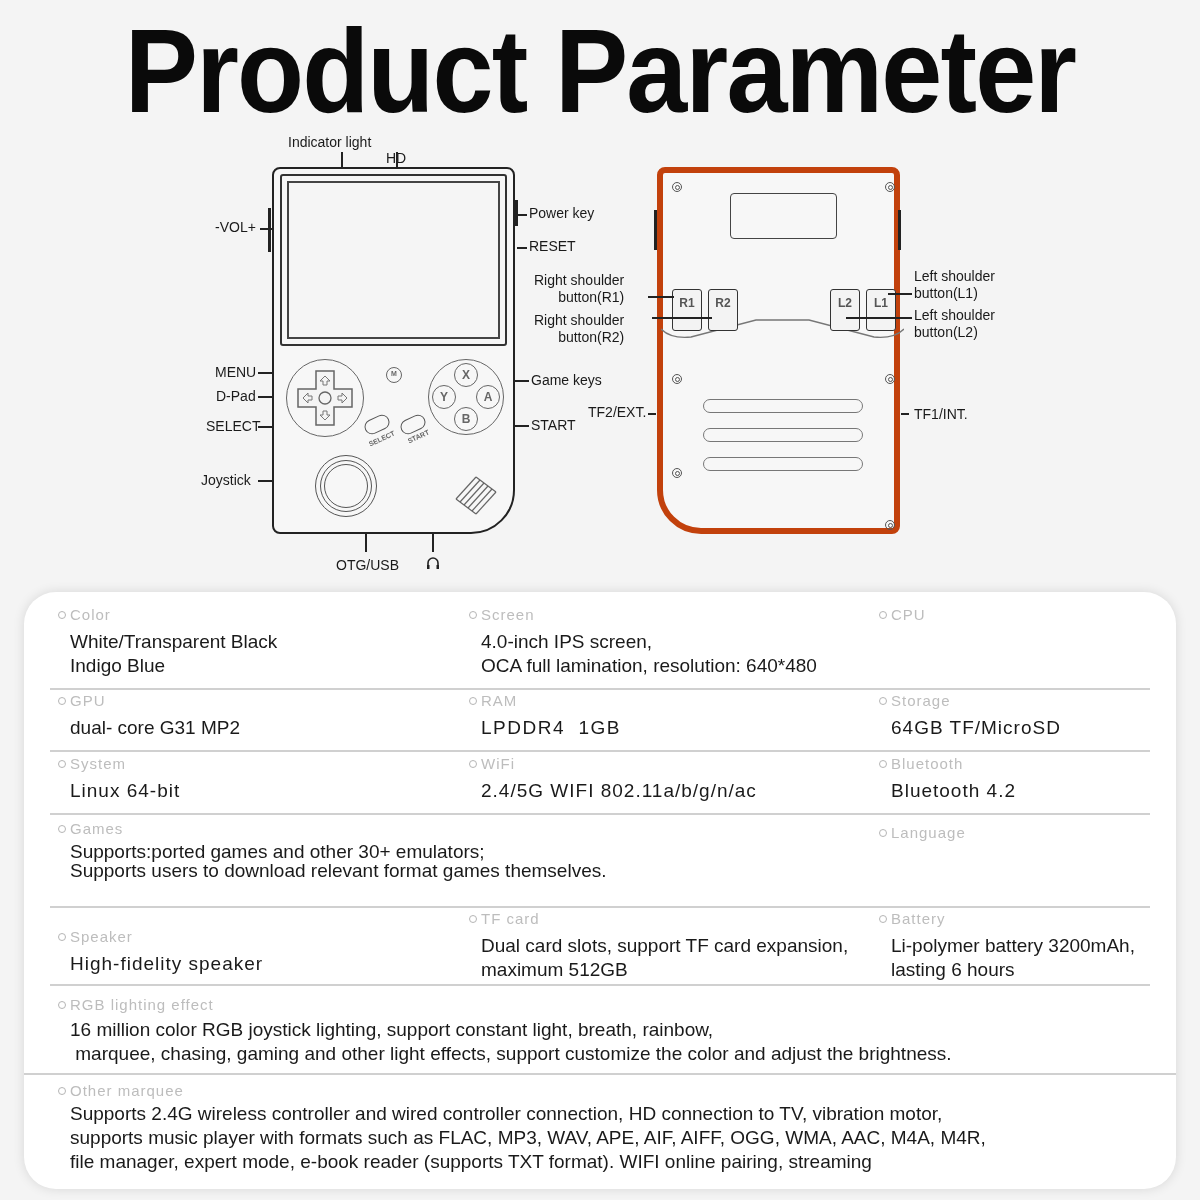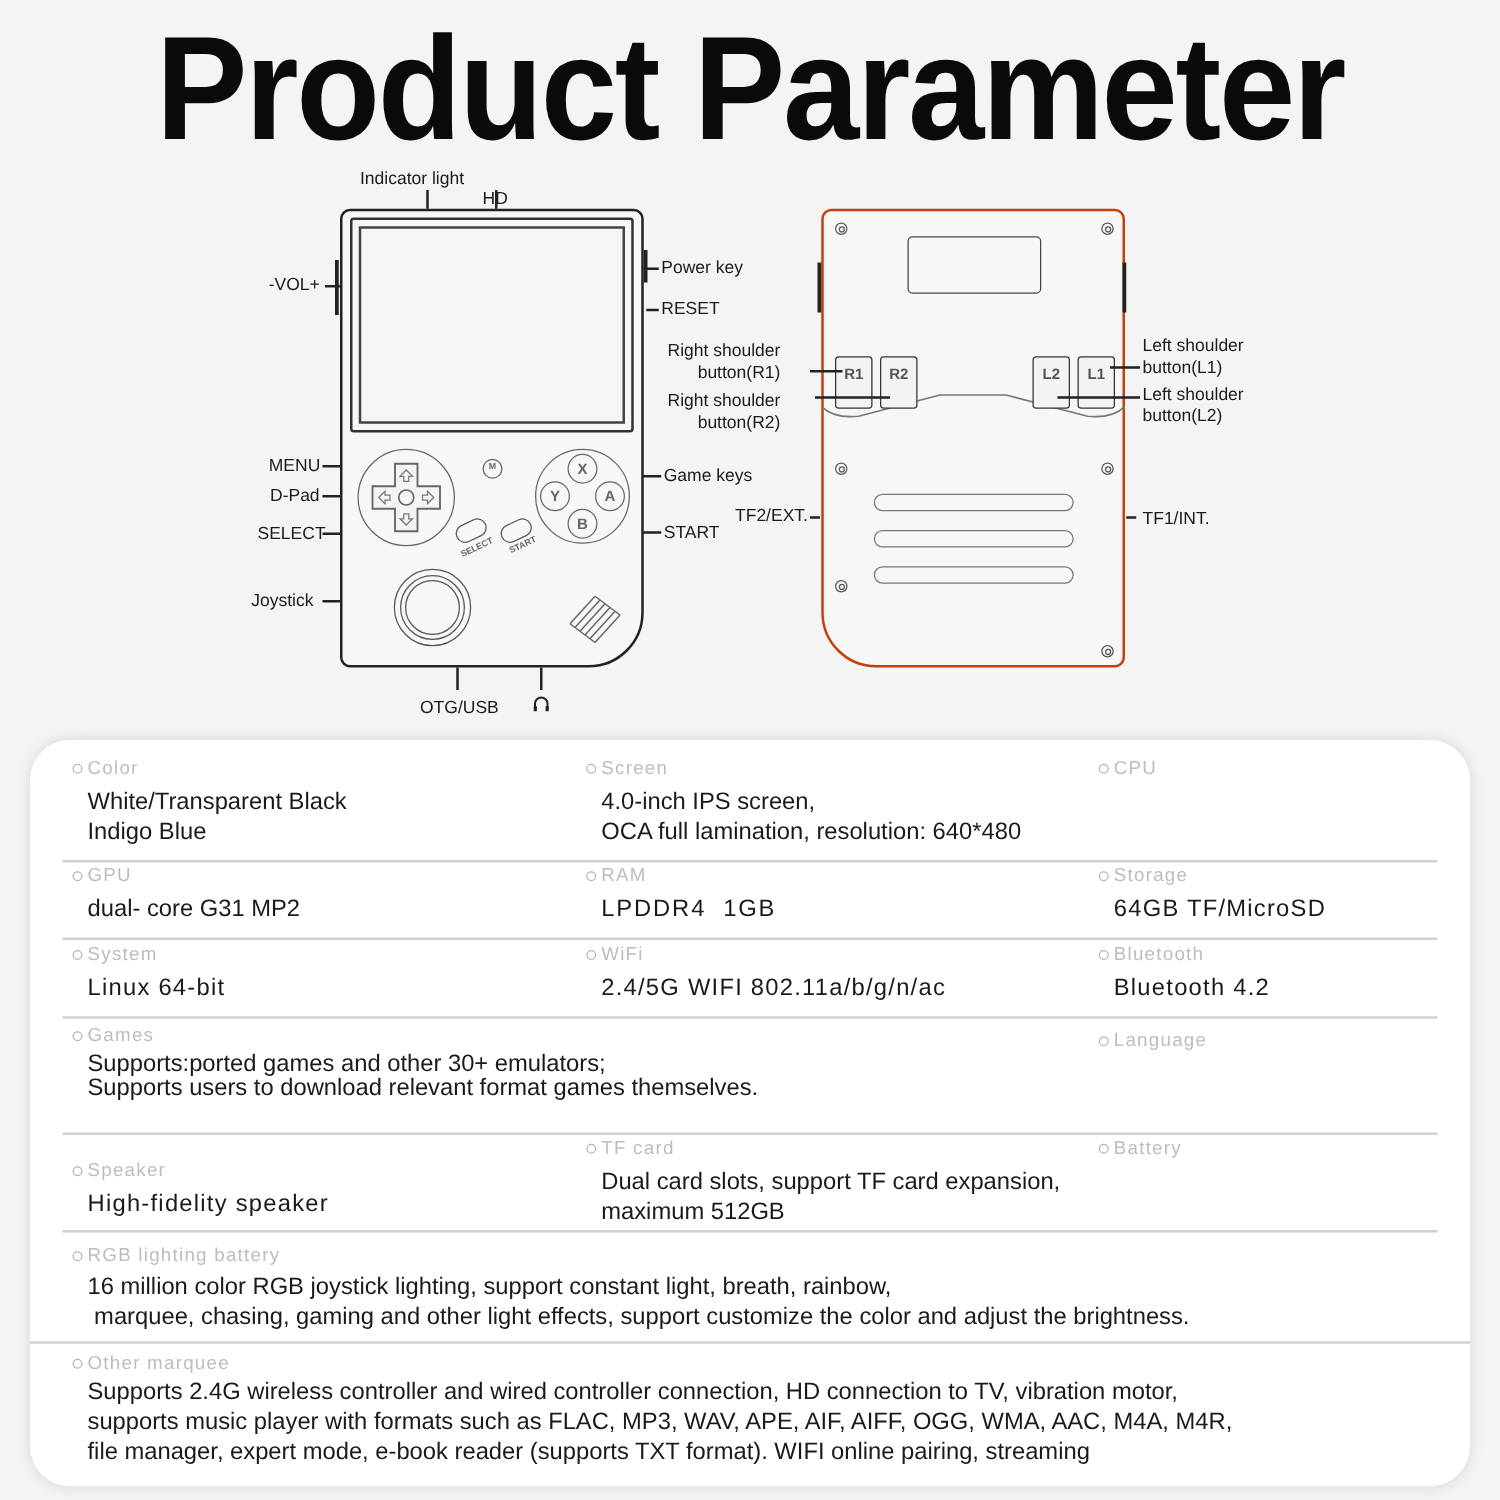--- a/index.html
+++ b/index.html
@@ -11,21 +11,21 @@
   .line { position:absolute; background:#222; }
   
   .front { position:absolute; left:272px; top:37px; width:243px; height:367px; border:2px solid #222; border-radius:8px 8px 44px 8px; background:#f7f7f7; box-sizing:border-box; }
   .bezel { position:absolute; left:6px; top:5px; width:227px; height:172px; border:2px solid #333; border-radius:3px; box-sizing:border-box; }
   .screen { position:absolute; left:5px; top:5px; right:5px; bottom:5px; border:2px solid #444; background:#f5f5f5; }
   .circle { position:absolute; border:1.5px solid #666; border-radius:50%; box-sizing:border-box; }
   .btn-txt { position:absolute; font-size:10px; color:#666; font-weight:bold; text-align:center; }
   .pill { position:absolute; border:1.5px solid #555; border-radius:10px; box-sizing:border-box; transform:rotate(-25deg); }
   .pill-txt { position:absolute; font-size:7px; font-weight:bold; color:#666; transform:rotate(-25deg); }
   
-  .back { position:absolute; left:657px; top:37px; width:243px; height:367px; border:2px solid #c2410c; border-radius:8px 8px 8px 44px; background:#f7f7f7; box-sizing:border-box; }
+  .back { position:absolute; left:657px; top:37px; width:243px; height:367px; border:6px solid #c2410c; border-radius:8px 8px 8px 44px; background:#f7f7f7; box-sizing:border-box; }
   .screw { position:absolute; width:10px; height:10px; border:1.5px solid #555; border-radius:50%; box-sizing:border-box; }
   .screw::after { content:""; position:absolute; left:2px; top:2px; width:3px; height:3px; border:1px solid #555; border-radius:50%; }
   .shoulder { position:absolute; width:30px; height:42px; border:1.5px solid #333; border-radius:3px; box-sizing:border-box; font-size:12px; font-weight:bold; color:#555; text-align:center; padding-top:6px; background:#f3f3f3; }
   .vent { position:absolute; left:40px; width:160px; height:14px; border:1.5px solid #777; border-radius:8px; box-sizing:border-box; }
   
   .card { position:absolute; left:24px; top:592px; width:1152px; height:597px; background:#fff; border-radius:32px; box-shadow:0 0 12px rgba(0,0,0,0.12); }
   .cell { position:absolute; }
   .head { font-size:15px; color:#bdbdbd; letter-spacing:1px; line-height:18px; display:flex; align-items:center; }
   .head .dot { display:inline-block; width:6px; height:6px; border:1.5px solid #b5b5b5; border-radius:50%; margin-right:4px; }
   .val { font-size:19px; color:#1a1a1a; line-height:24px; white-space:pre-line; margin-top:6px; margin-left:12px; }
@@ -273,27 +273,29 @@
         <span>TF card</span>
       </div>
     <div class="val">Dual card slots, support TF card expansion,
 maximum 512GB</div>
   </div>
   <div class="cell" style="left:855px;top:318px;">
     <div class="head">
         <span class="dot"></span>
         <span>Battery</span>
       </div>
+    <div class="val">Li-polymer battery 3200mAh,
+lasting 6 hours</div>
   </div>
   <div class="sep" style="top:392px;width:1100px;"></div>
 
   <div class="cell" style="left:34px;top:404px;">
     <div class="head">
         <span class="dot"></span>
-        <span>RGB lighting battery</span>
+        <span>RGB lighting effect</span>
       </div>
     <div class="val" style="margin-top:4px;white-space:pre-wrap;">16 million color RGB joystick lighting, support constant light, breath, rainbow,
  marquee, chasing, gaming and other light effects, support customize the color and adjust the brightness.</div>
   </div>
   <div class="sep" style="top:481px;left:0;width:1152px;"></div>
 
   <div class="cell" style="left:34px;top:490px;">
     <div class="head">
         <span class="dot"></span>
         <span>Other marquee</span>

